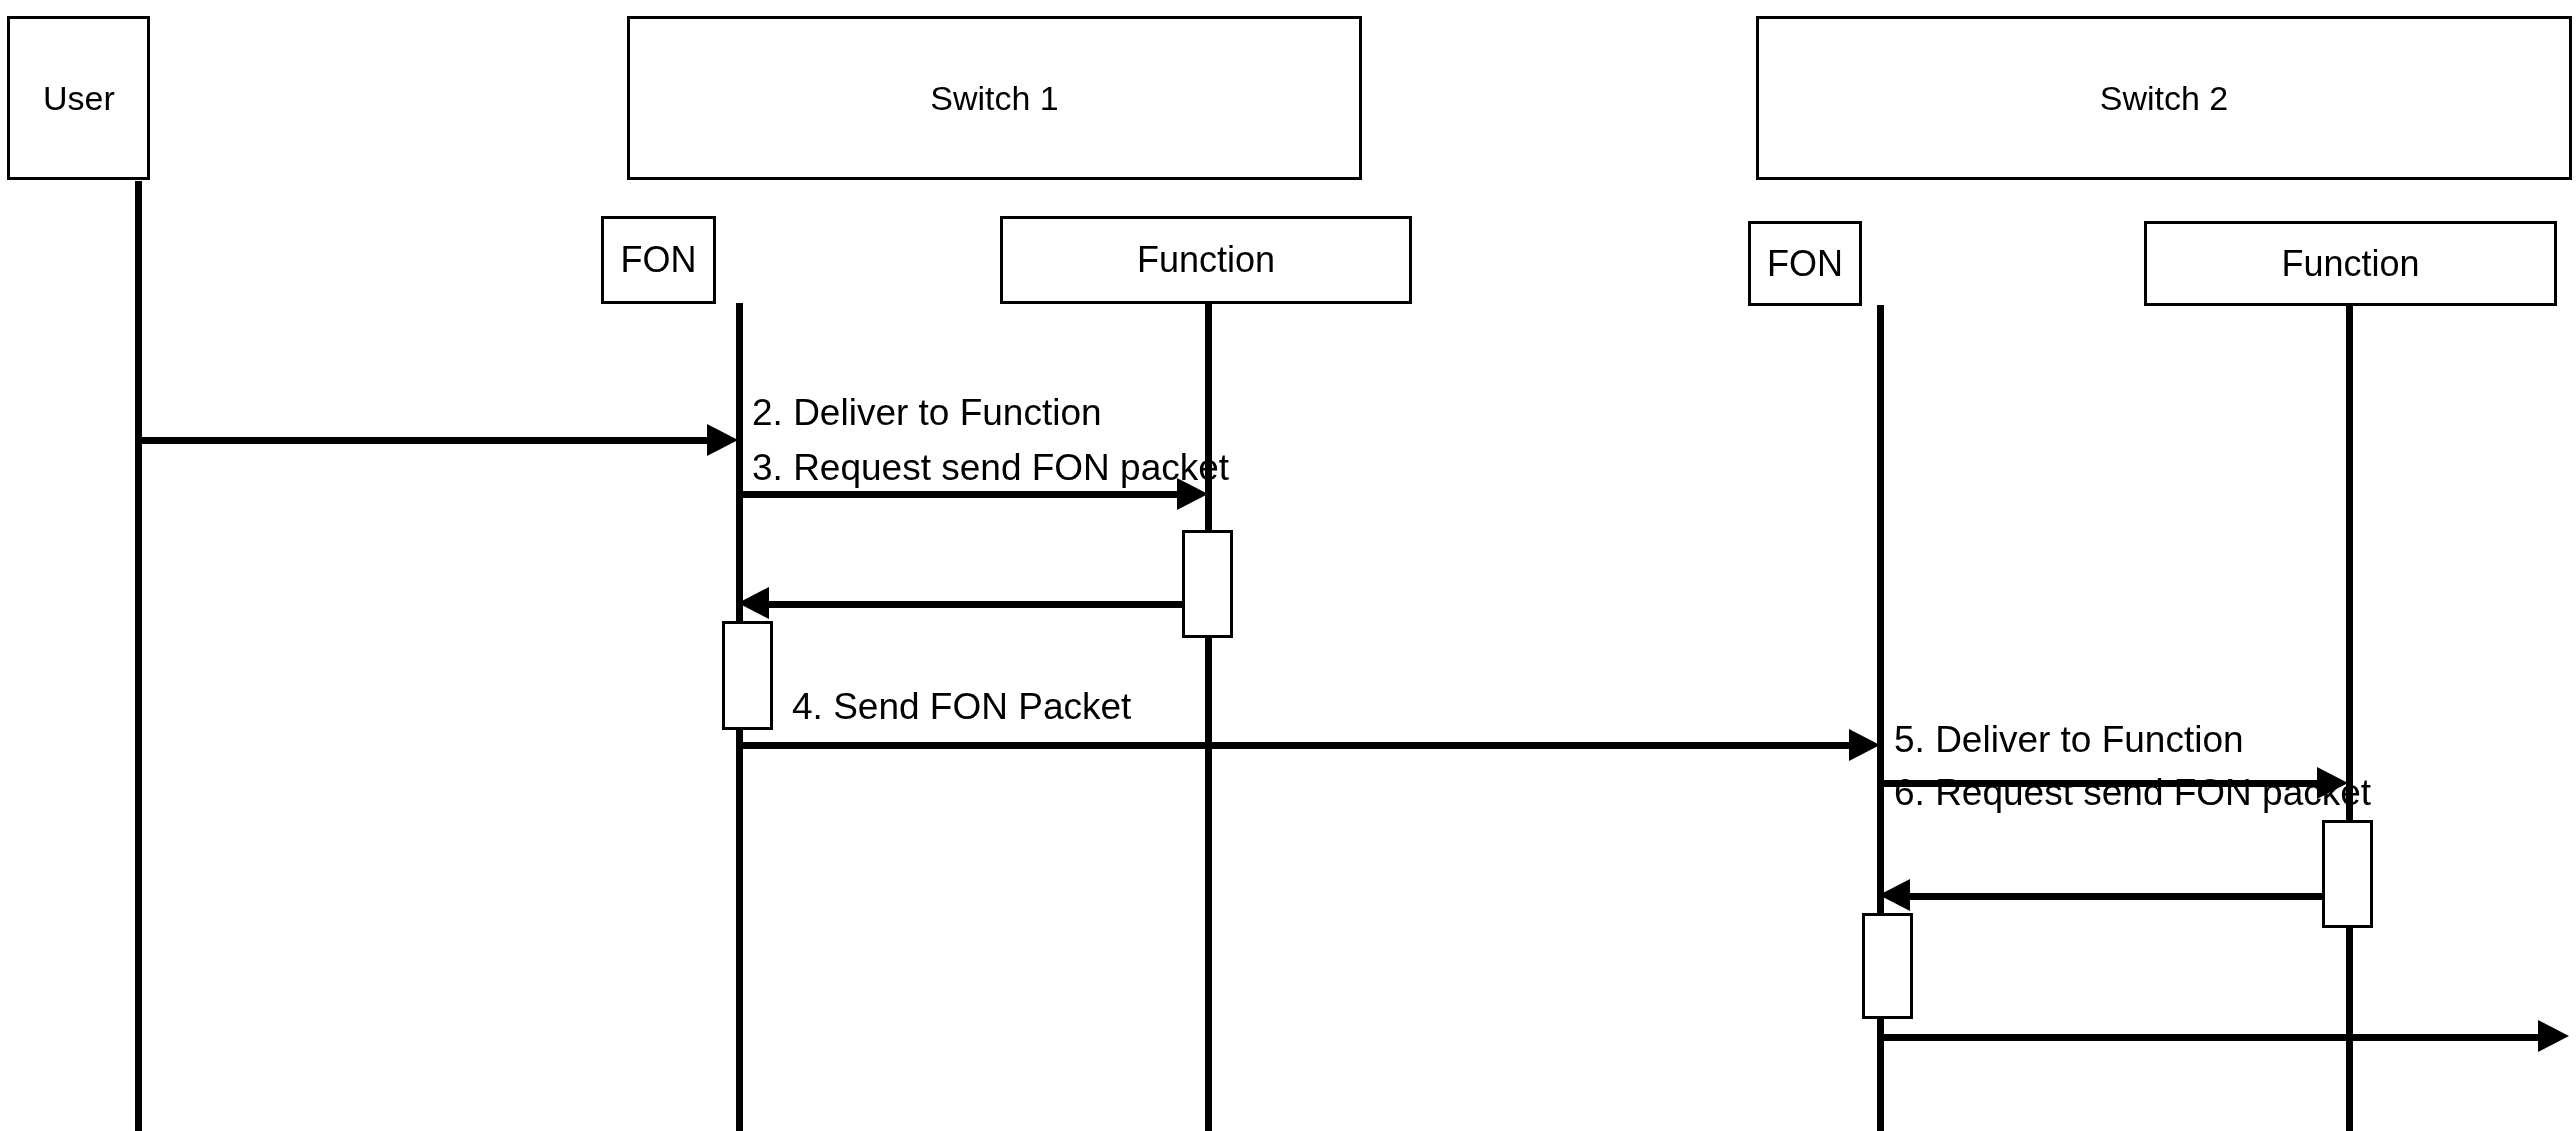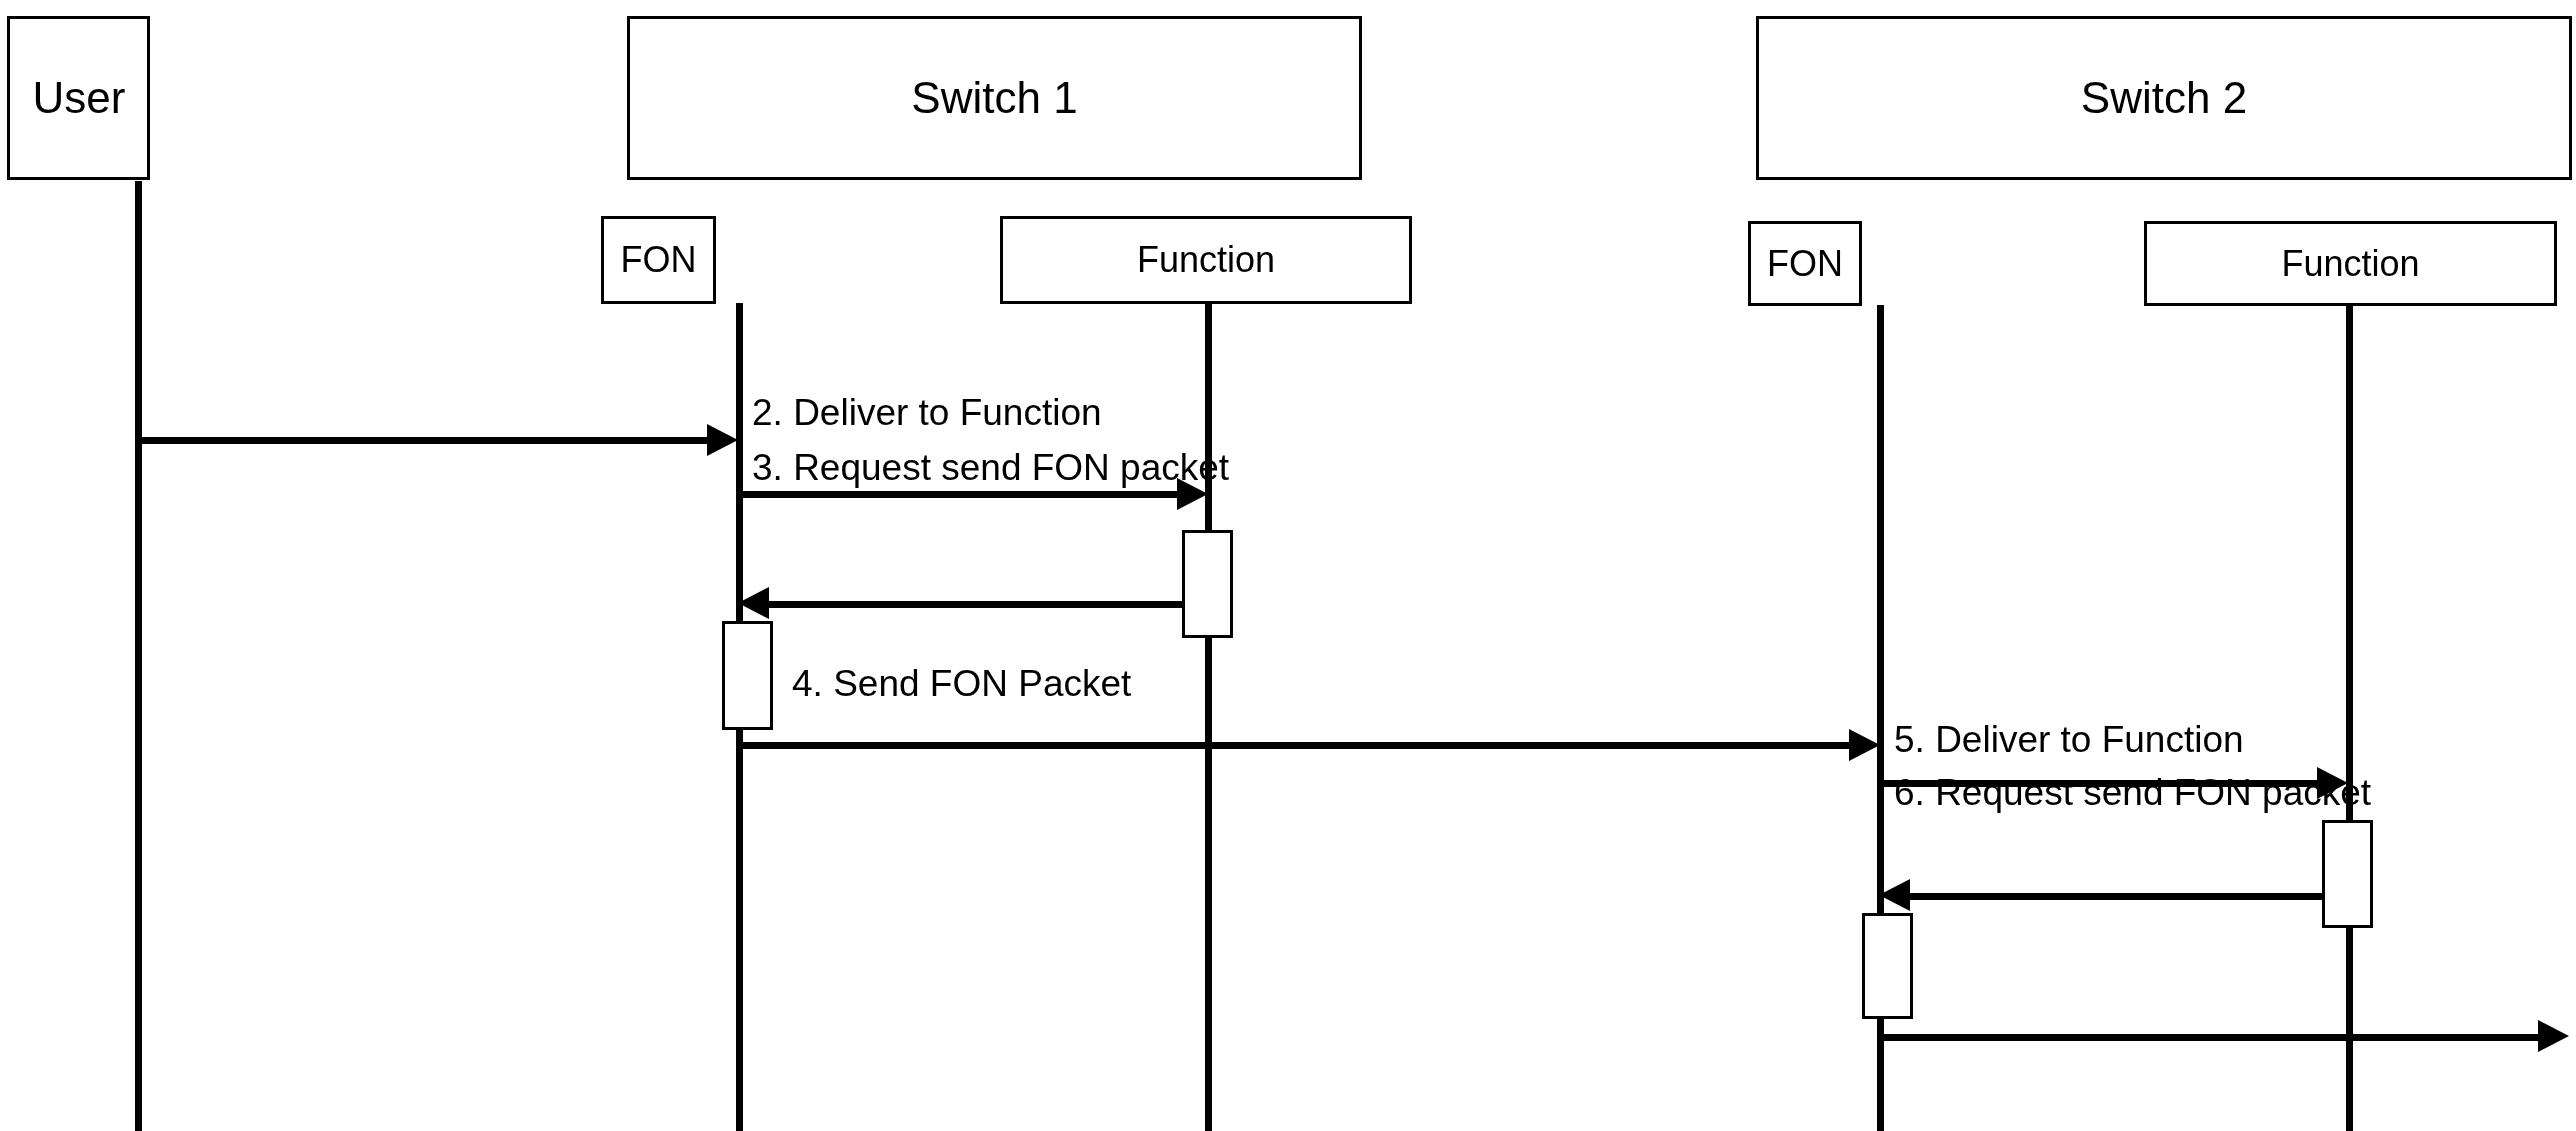--- a/index.html
+++ b/index.html
@@ -22,21 +22,21 @@
     position: absolute;
     box-sizing: border-box;
     border: 3.7px solid #000000;
     background: #ffffff;
     display: flex;
     align-items: center;
     justify-content: center;
     z-index: 30;
   }
   .box-label {
-    font-size: 44px;
+    font-size: 34px;
     color: #000000;
     line-height: 1;
     white-space: nowrap;
     font-weight: 400;
   }
   .box.sub .box-label { font-size: 36px; }
 
   
   .lifeline {
     position: absolute;
@@ -133,21 +133,21 @@
   <div class="arrowhead right" style="left:1177px; top:478px;"></div>
 
   <div class="activation" style="left:1182px; top:530px; width:51px; height:108px;"></div>
 
   <div class="msg-label" style="left:752px; top:449px;">3. Request send FON packet</div>
   <div class="msg-line" style="left:769px; top:601px; width:416px;"></div>
   <div class="arrowhead left" style="left:738px; top:587px;"></div>
 
   <div class="activation" style="left:722px; top:621px; width:51px; height:109px;"></div>
 
-  <div class="msg-label" style="left:792px; top:665px;">4. Send FON Packet</div>
+  <div class="msg-label" style="left:792px; top:688px;">4. Send FON Packet</div>
   <div class="msg-line" style="left:739px; top:742px; width:1110px;"></div>
   <div class="arrowhead right" style="left:1849px; top:729px;"></div>
 
   <div class="msg-label" style="left:1894px; top:721px;">5. Deliver to Function</div>
   <div class="msg-line" style="left:1880px; top:780px; width:437px;"></div>
   <div class="arrowhead right" style="left:2317px; top:767px;"></div>
 
   <div class="activation" style="left:2322px; top:820px; width:51px; height:108px;"></div>
 
   <div class="msg-label" style="left:1894px; top:774px;">6. Request send FON packet</div>

